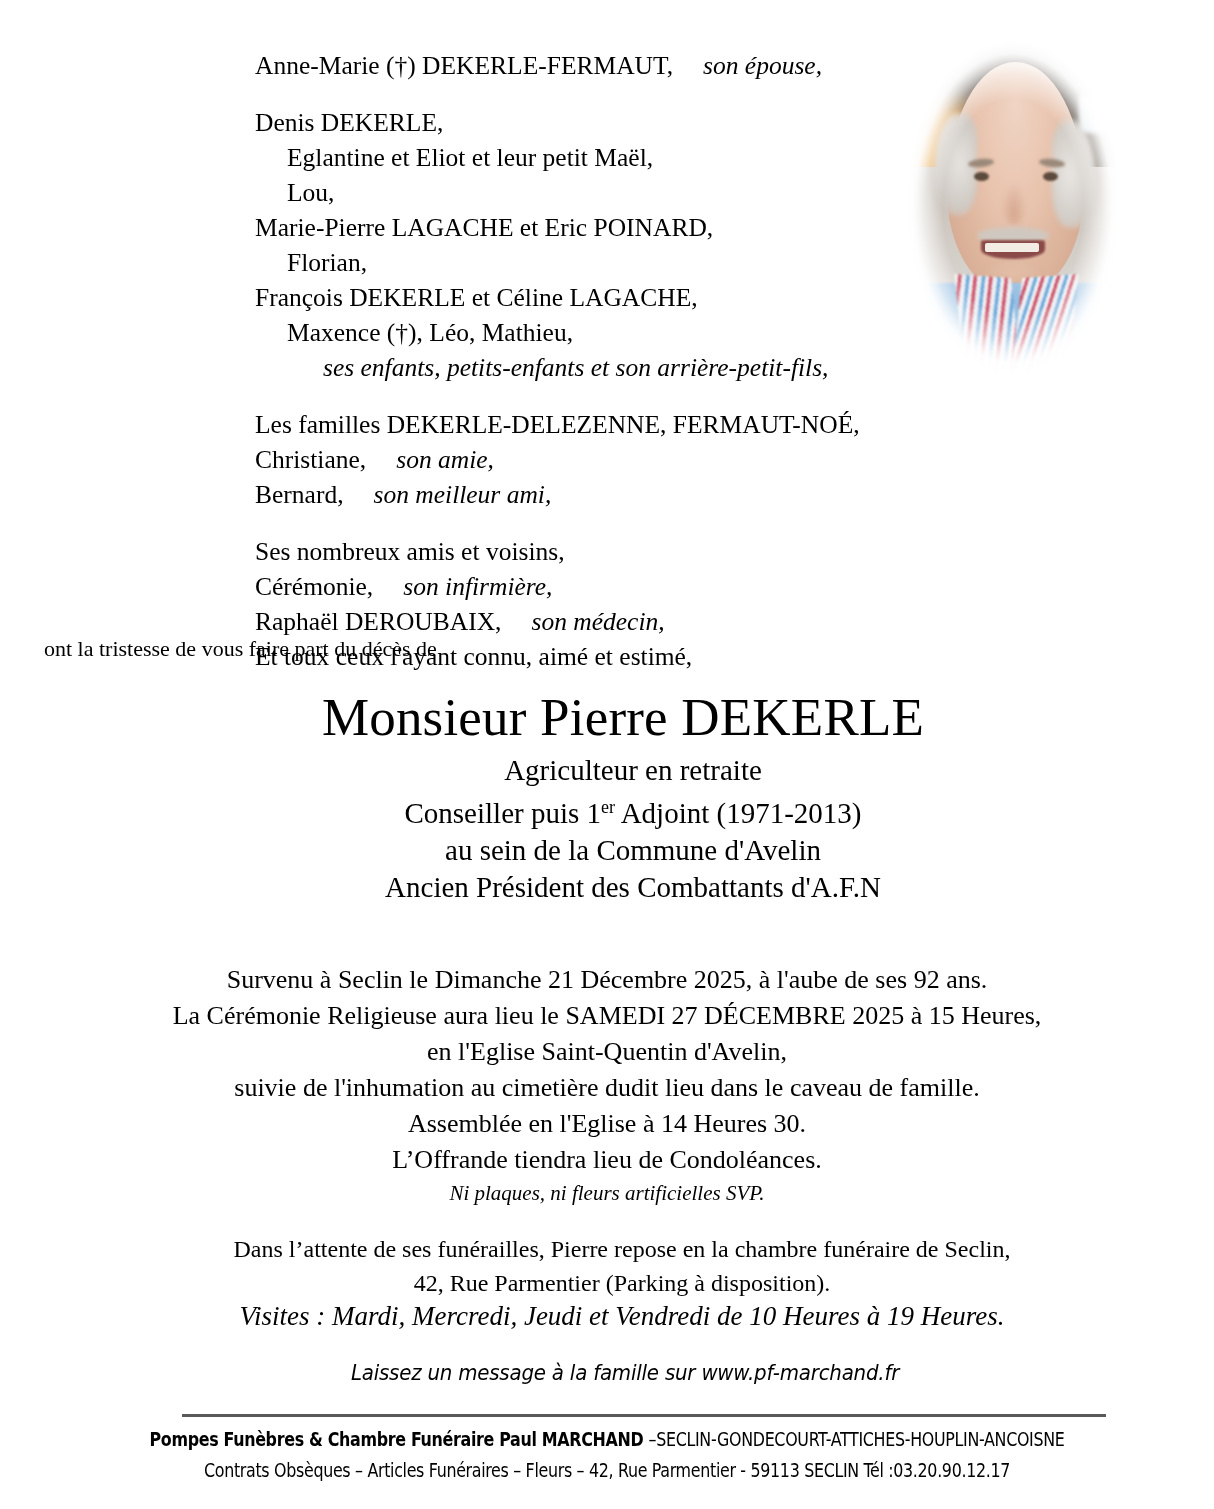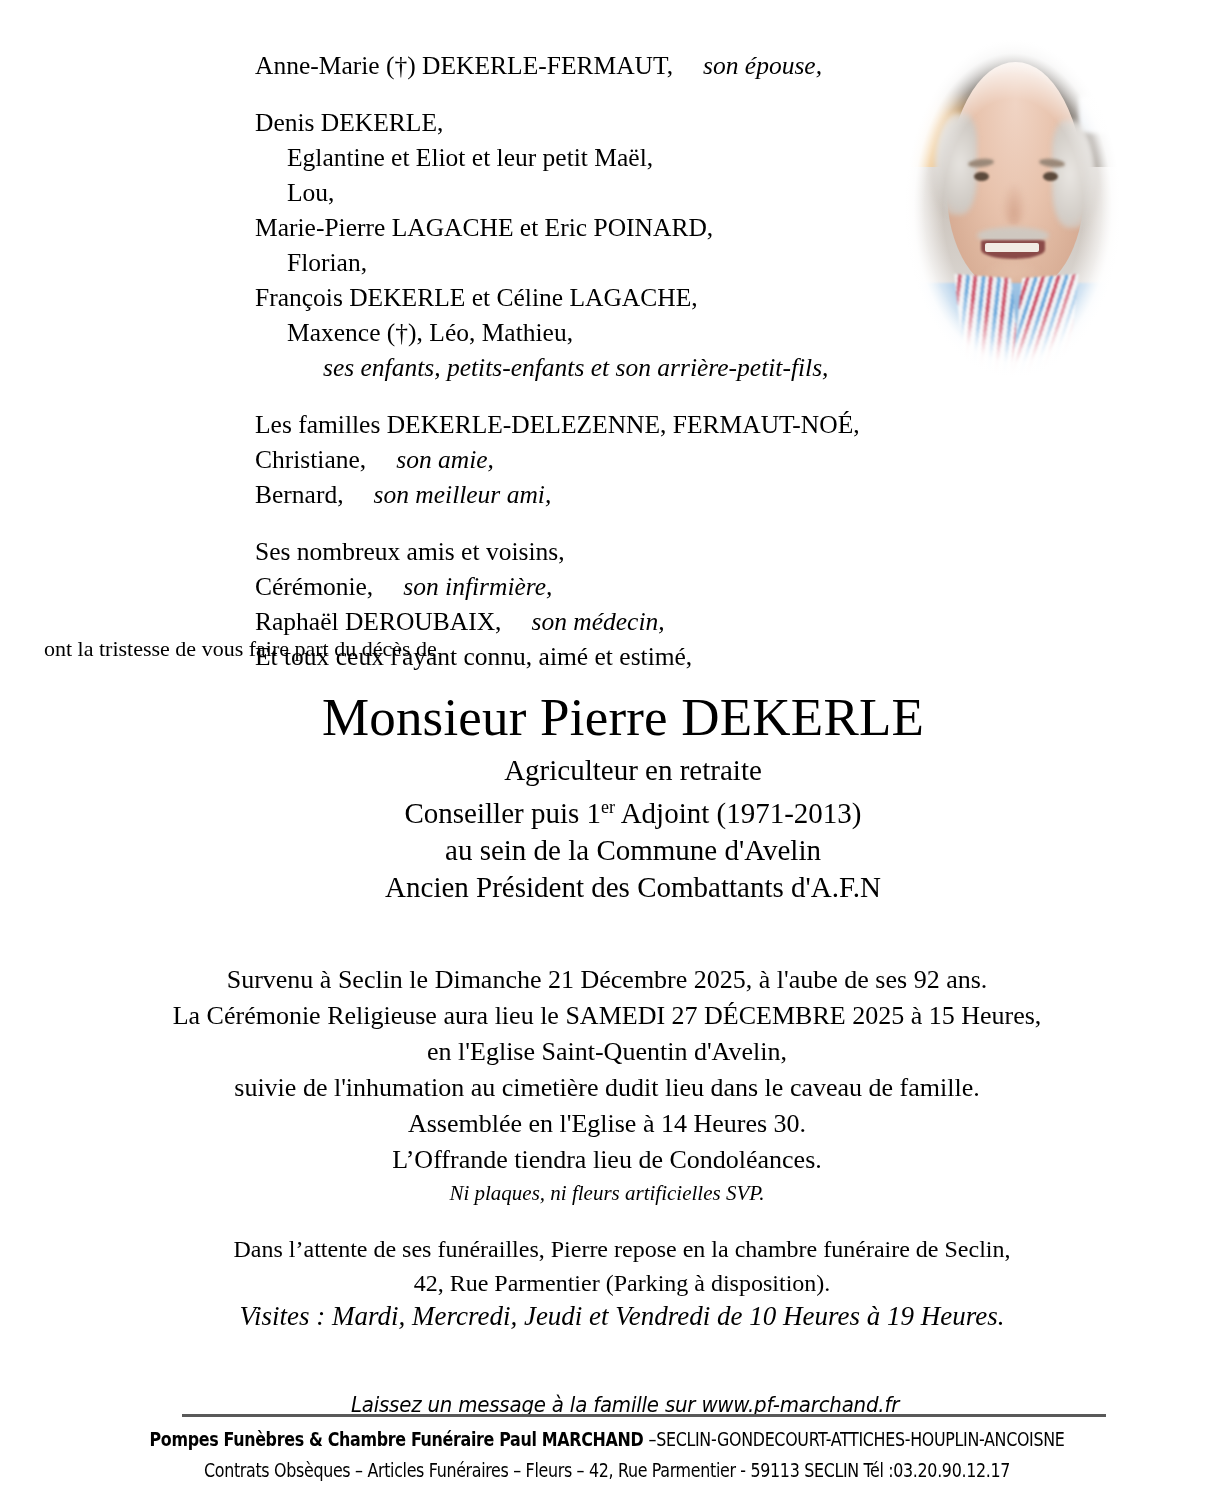--- a/index.html
+++ b/index.html
@@ -294,21 +294,20 @@
     left: 0;
     top: 1360px;
     width: 1214px;
     text-align: center;
     padding-left: 36px;
     box-sizing: border-box;
     font-family: "DejaVu Sans Condensed", "Liberation Sans Narrow", "Liberation Sans", sans-serif;
     font-style: italic;
     font-size: 22px;
     letter-spacing: -0.2px;
-    margin-top: 32px;
   }
 
   .footer-rule {
     position: absolute;
     left: 182px;
     top: 1414px;
     width: 924px;
     height: 3px;
     background: #595959;
   }

